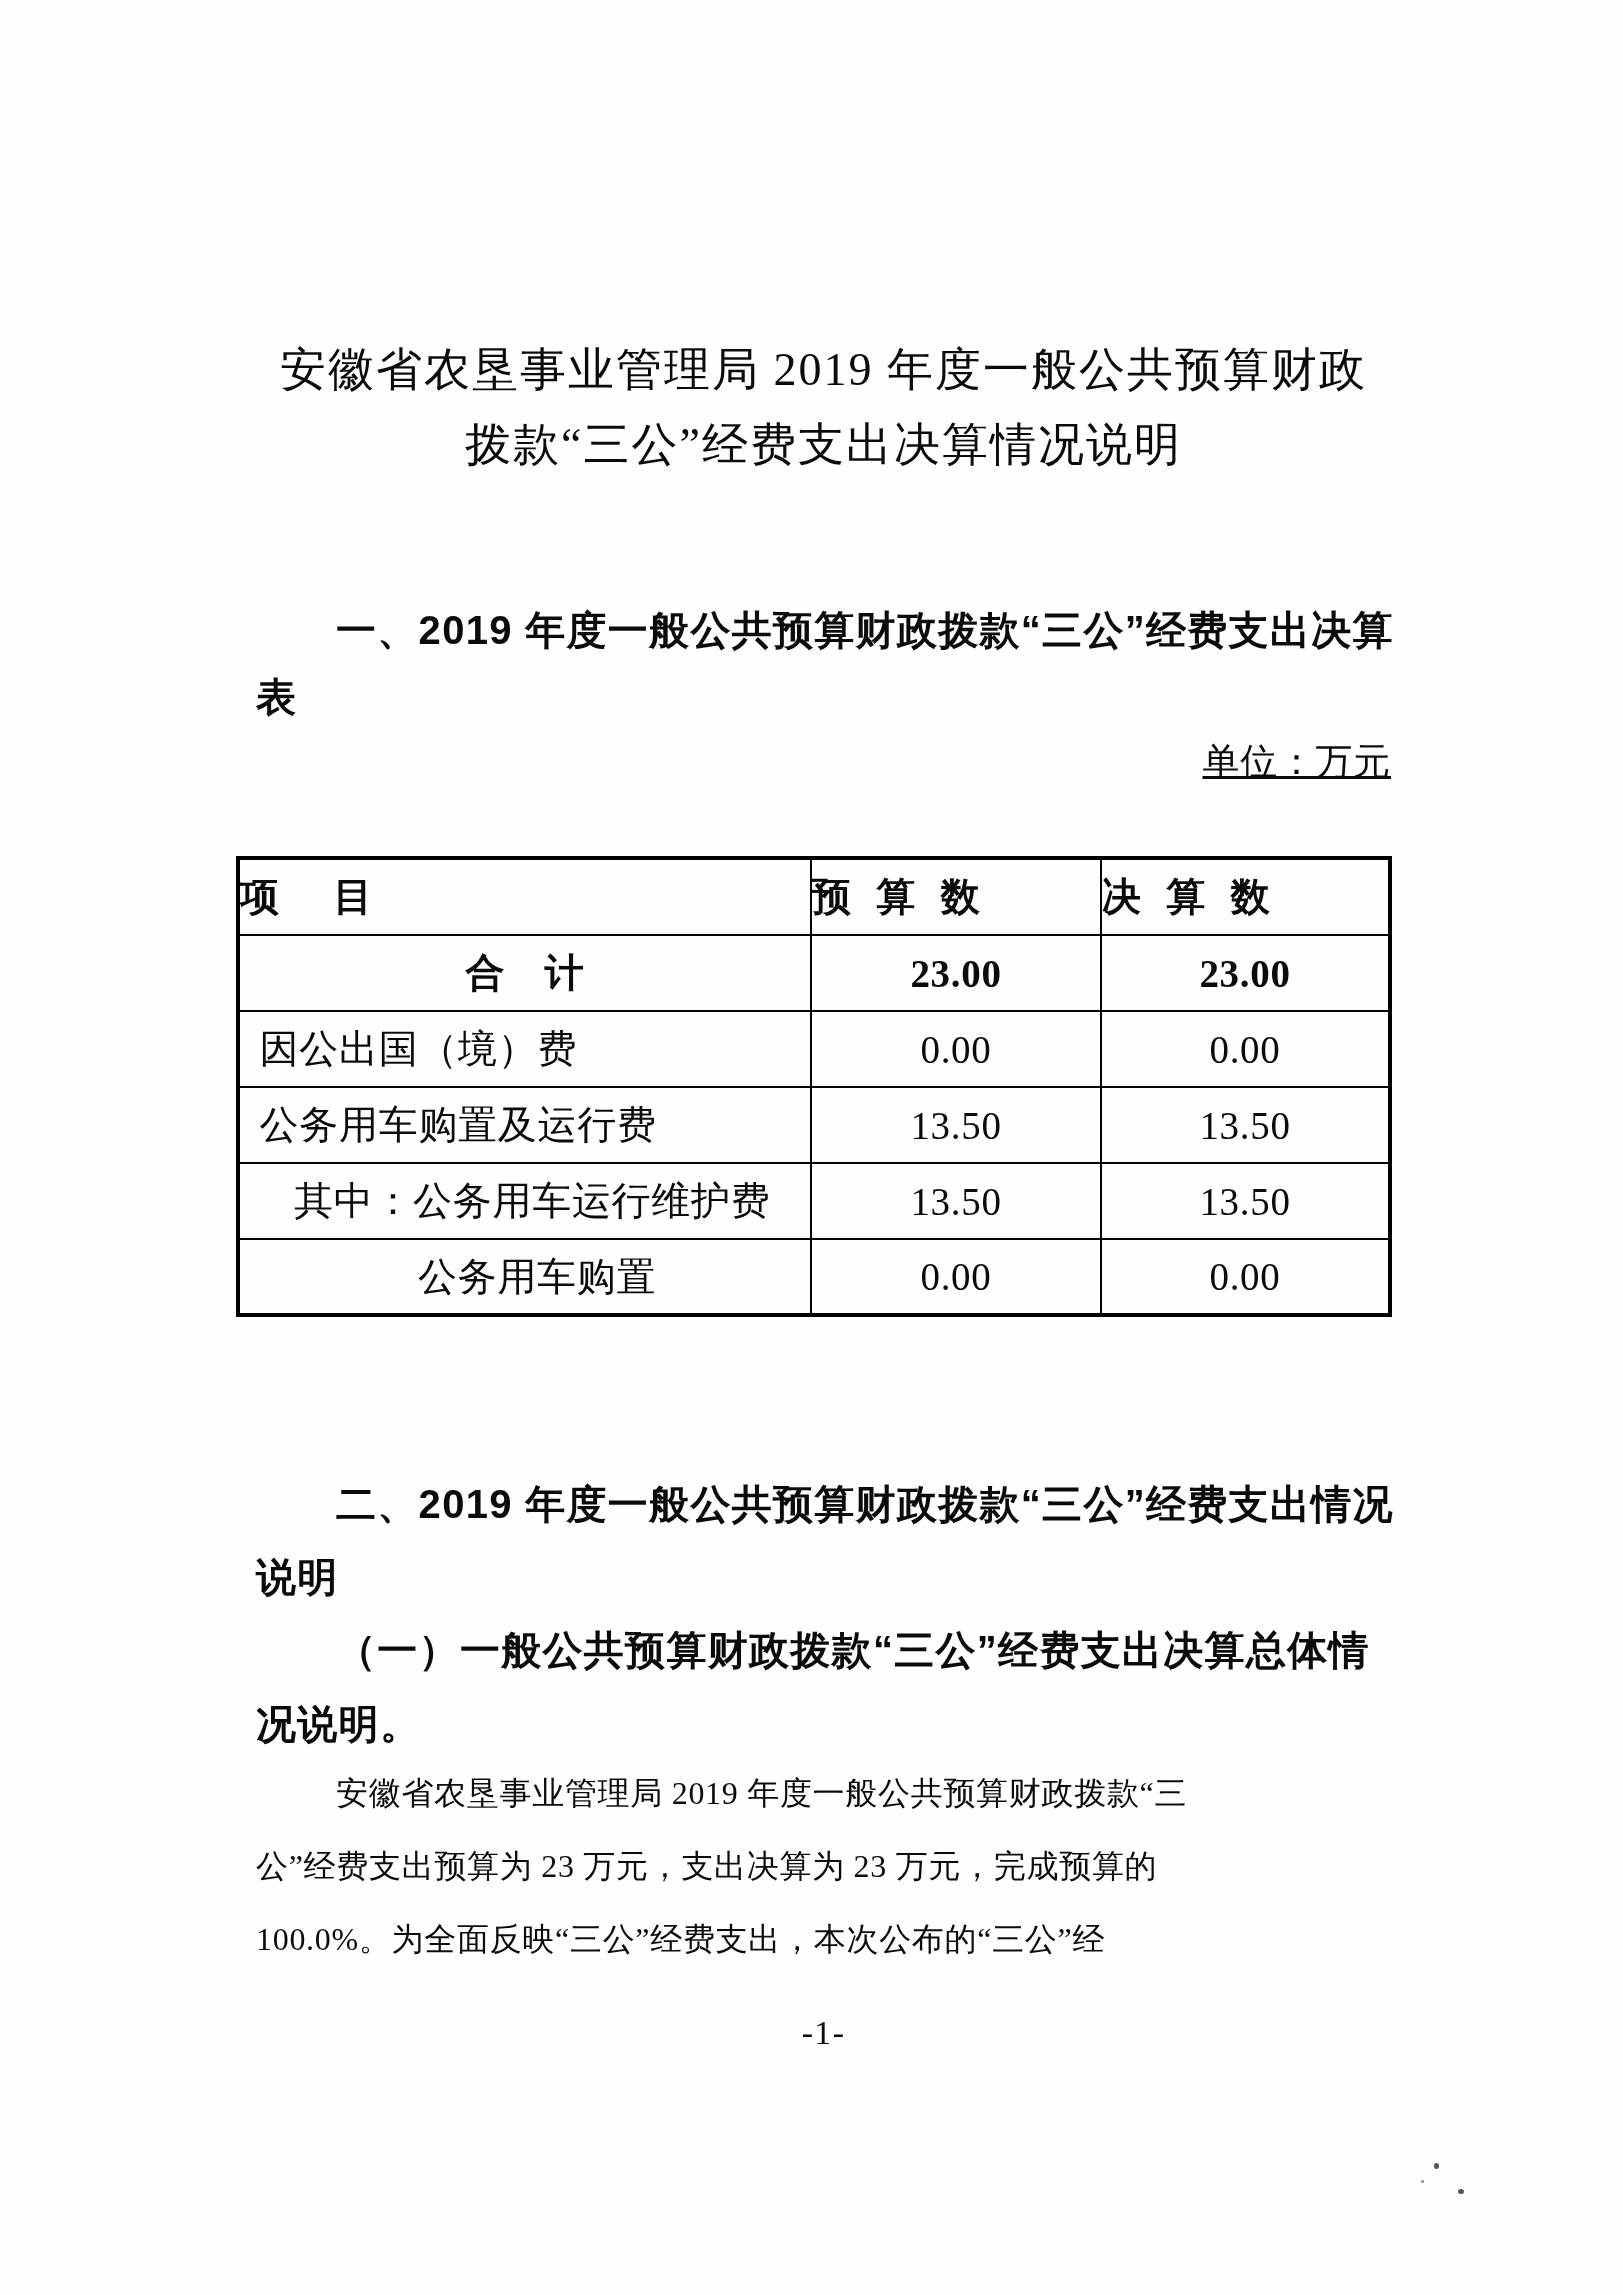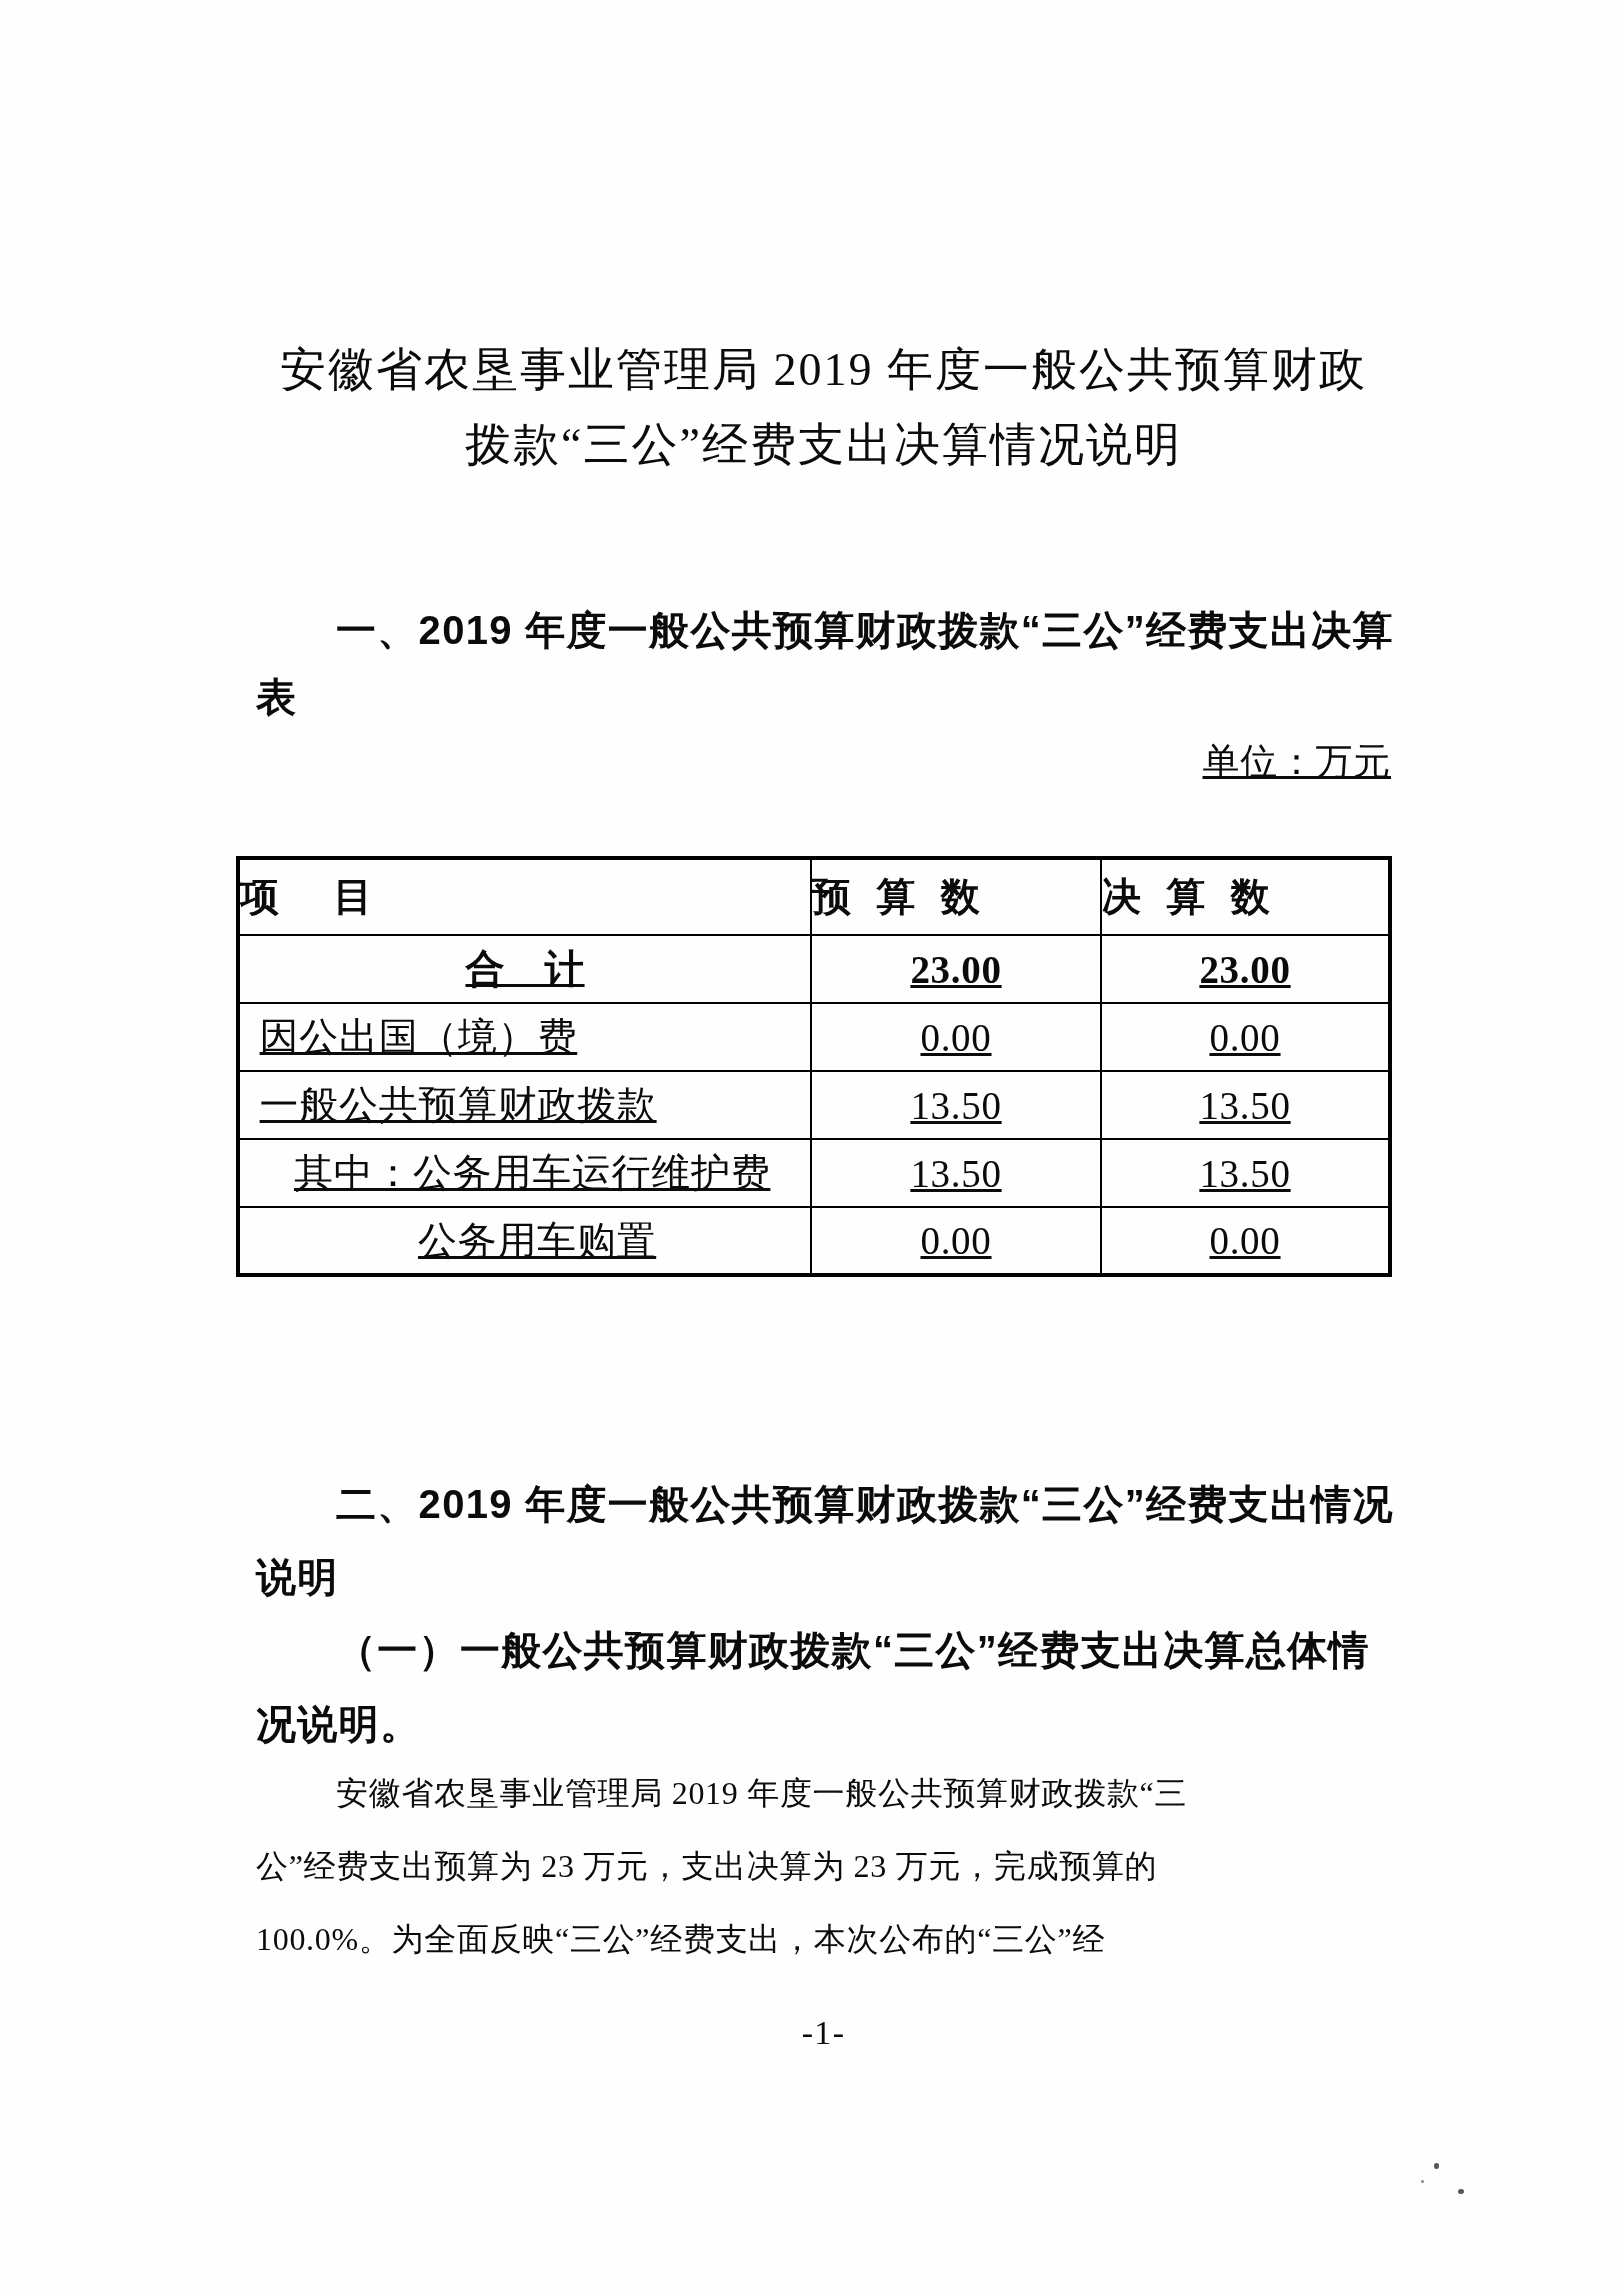--- a/index.html
+++ b/index.html
@@ -61,21 +61,21 @@
   }
   .expense-table th,
   .expense-table td {
     border: 2.6px solid #000;
     padding: 0;
     vertical-align: middle;
     font-size: 39px;
     overflow: hidden;
   }
   .expense-table thead tr { height: 77px; }
-  .expense-table tbody tr { height: 68px; text-decoration: underline; }
+  .expense-table tbody tr { height: 76px; }
   .expense-table th {
     font-weight: bold;
     text-align: left;
     letter-spacing: 7.8px;
   }
   td.label {
     text-align: left;
     padding-left: 19.6px;
     letter-spacing: 0.7px;
   }
@@ -134,21 +134,21 @@
         <td class="label">合　计</td>
         <td class="num">23.00</td>
         <td class="num">23.00</td>
       </tr>
       <tr>
         <td class="label">因公出国（境）费</td>
         <td class="num">0.00</td>
         <td class="num">0.00</td>
       </tr>
       <tr>
-        <td class="label">一般公共预算财政拨款</td>
+        <td class="label">公务用车购置及运行费</td>
         <td class="num">13.50</td>
         <td class="num">13.50</td>
       </tr>
       <tr class="row-sub1">
         <td class="label">其中：公务用车运行维护费</td>
         <td class="num">13.50</td>
         <td class="num">13.50</td>
       </tr>
       <tr class="row-sub2">
         <td class="label">公务用车购置</td>

